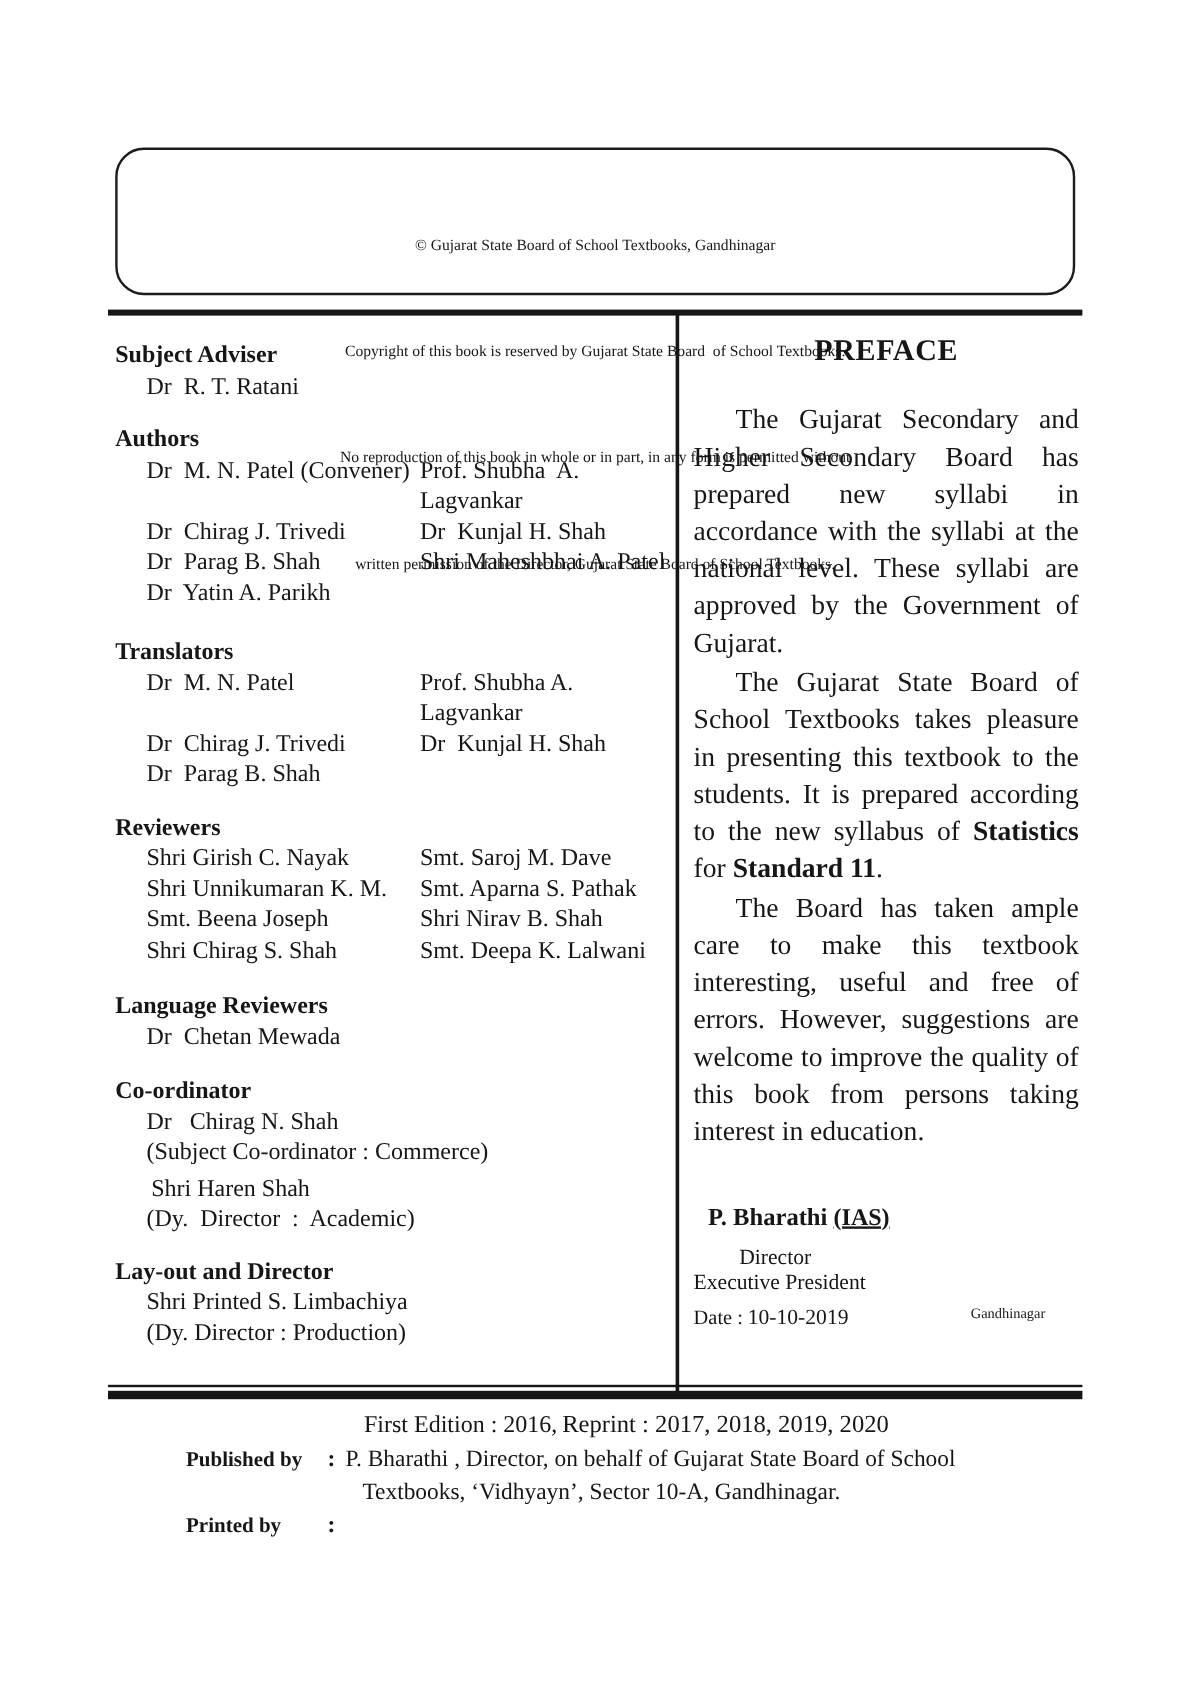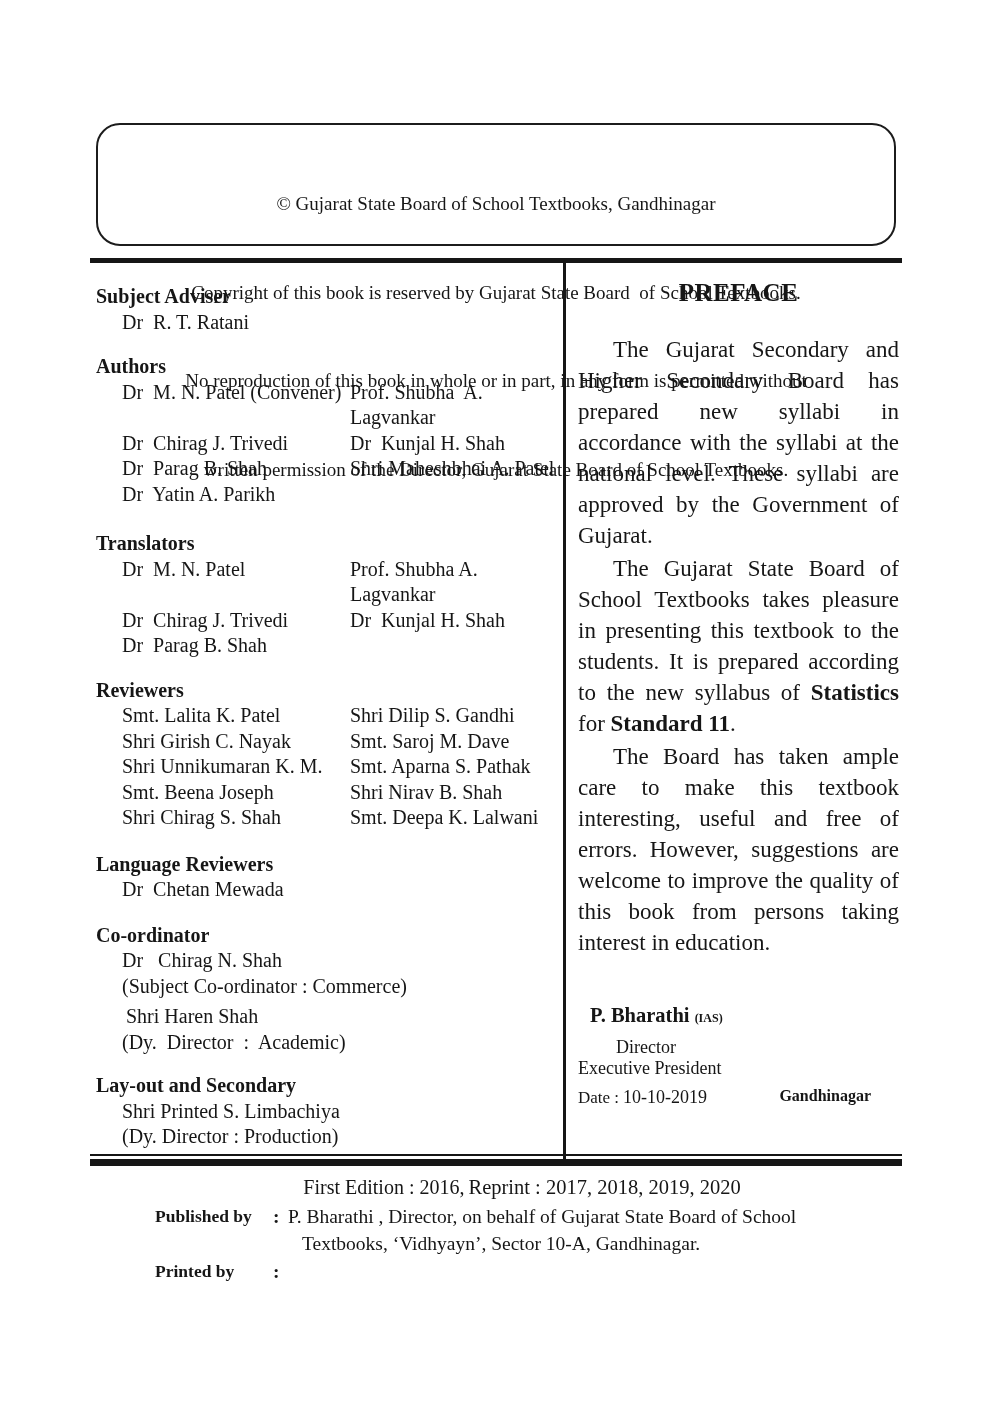--- a/index.html
+++ b/index.html
@@ -5,21 +5,21 @@
   html,body{margin:0;padding:0;background:#ffffff;}
   .page{
     position:relative;width:992px;height:1403px;background:#ffffff;
     color:#161616;font-family:"Liberation Serif","DejaVu Serif",serif;
     overflow:hidden;
   }
   
   .copyright-box{
     position:absolute;left:96px;top:123px;width:800px;height:123px;
     border:2.5px solid #1c1c1c;border-radius:24px;box-sizing:border-box;
-    text-align:center;font-size:19px;line-height:29.5px;padding-top:5px;
+    text-align:center;font-size:13px;line-height:29.5px;padding-top:5px;
     white-space:pre-wrap;
   }
   
   .rule-top{position:absolute;left:90px;top:258px;width:812px;height:4.5px;background:#161616;}
   .divider-v{position:absolute;left:563px;top:262px;width:2.5px;height:898px;background:#161616;}
   .rule-bottom-thin{position:absolute;left:90px;top:1154px;width:812px;height:2px;background:#161616;}
   .rule-bottom-thick{position:absolute;left:90px;top:1159px;width:812px;height:7px;background:#161616;}
   
   .left-col{position:absolute;left:96px;top:276px;width:460px;font-size:20px;line-height:25.5px;}
   .l-heading{font-weight:bold;white-space:pre-wrap;}
@@ -29,27 +29,27 @@
   .nr{flex:1;white-space:pre-wrap;}
   .single-name{padding-left:26px;white-space:pre-wrap;}
   
   .right-col{position:absolute;left:578px;top:279px;width:321px;}
   .preface-title{text-align:center;font-weight:bold;font-size:25px;letter-spacing:.5px;margin:0 0 27px 0;}
   .preface-para{font-size:23px;line-height:31px;text-align:justify;text-indent:35px;margin:0;}
   .preface-para b{font-weight:bold;}
   
   .sig-block{margin-top:46px;}
   .sig-name{font-weight:bold;font-size:20.5px;padding-left:12px;white-space:pre-wrap;}
-  .sig-suffix{font-size:12px;}
+  .sig-suffix{font-size:20px;text-decoration:underline;}
   .sig-row{display:flex;justify-content:space-between;font-size:18px;margin-top:10px;flex-direction:column;}
   .sig-row .cell-l{padding-left:38px;}
   .sig-row2{display:flex;justify-content:space-between;margin-top:8px;}
   .date-label{font-size:17px;}
   .date-value{font-size:18px;}
-  .sig-place{font-size:16px;padding-right:28px;font-weight:bold;}
+  .sig-place{font-size:12px;padding-right:28px;}
   
   .footer{position:absolute;left:90px;top:1174px;width:812px;}
   .edition-line{text-align:center;margin-left:52px;line-height:27px;}
   .edition-small{font-size:20px;}
   .edition-large{font-size:20.5px;}
   .pub-row{display:flex;font-size:19.5px;line-height:27px;margin-top:1px;}
   .pub-label{font-weight:bold;font-size:17.5px;padding-left:65px;width:183px;box-sizing:border-box;white-space:pre-wrap;}
   .pub-colon{width:15px;font-weight:bold;}
   .pub-text{flex:1;}
 </style>
@@ -102,24 +102,20 @@
       <div class="nl">Dr  Chirag J. Trivedi</div>
       <div class="nr">Dr  Kunjal H. Shah</div>
     </div>
     <div class="name-row">
       <div class="nl">Dr  Parag B. Shah</div>
       <div class="nr"></div>
     </div>
 
     <div class="l-heading" style="margin-top:19px">Reviewers</div>
     <div class="name-row">
-      <div class="nl">Smt. Lalita K. Patel</div>
-      <div class="nr">Shri Dilip S. Gandhi</div>
-    </div>
-    <div class="name-row">
       <div class="nl">Shri Girish C. Nayak</div>
       <div class="nr">Smt. Saroj M. Dave</div>
     </div>
     <div class="name-row">
       <div class="nl">Shri Unnikumaran K. M.</div>
       <div class="nr">Smt. Aparna S. Pathak</div>
     </div>
     <div class="name-row">
       <div class="nl">Smt. Beena Joseph</div>
       <div class="nr">Shri Nirav B. Shah</div>
@@ -132,21 +128,21 @@
     <div class="l-heading" style="margin-top:21px">Language Reviewers</div>
     <div class="single-name">Dr  Chetan Mewada</div>
 
     <div class="l-heading" style="margin-top:20px">Co-ordinator</div>
     <div class="single-name">Dr   Chirag N. Shah</div>
     <div class="single-name">(Subject Co-ordinator : Commerce)</div>
 
     <div class="single-name" style="margin-top:5px;padding-left:30px">Shri Haren Shah</div>
     <div class="single-name">(Dy.  Director  :  Academic)</div>
 
-    <div class="l-heading" style="margin-top:18px">Lay-out and Secondary</div>
+    <div class="l-heading" style="margin-top:18px">Lay-out and Director</div>
     <div class="single-name">Shri Printed S. Limbachiya</div>
     <div class="single-name">(Dy. Director : Production)</div>
   </div>
 
   <div class="right-col">
     <div class="preface-title">PREFACE</div>
 
     <p class="preface-para">The Gujarat Secondary and Higher Secondary Board has prepared new syllabi in accordance with the syllabi at the national level. These syllabi are approved by the Government of Gujarat.</p>
     <p class="preface-para" style="margin-top:2px"><span>The Gujarat State Board of School Textbooks takes pleasure in presenting this textbook to the students. It is prepared according to the new syllabus of </span><b>Statistics</b><span> for </span><b>Standard 11</b><span>.</span></p>
     <p class="preface-para" style="margin-top:2px">The Board has taken ample care to make this textbook interesting, useful and free of errors. However, suggestions are welcome to improve the quality of this book from persons taking interest in education.</p>

